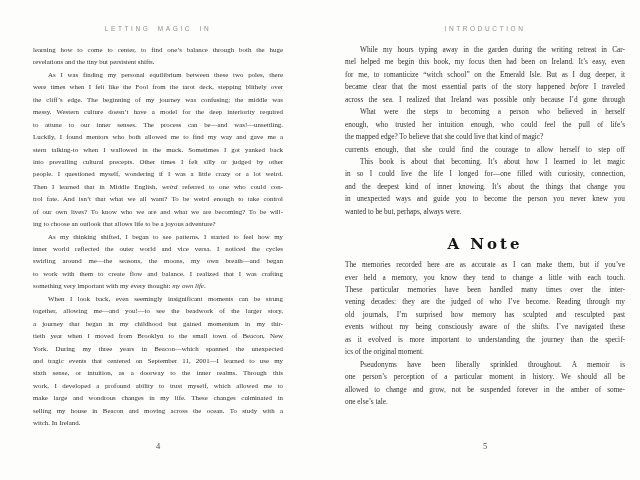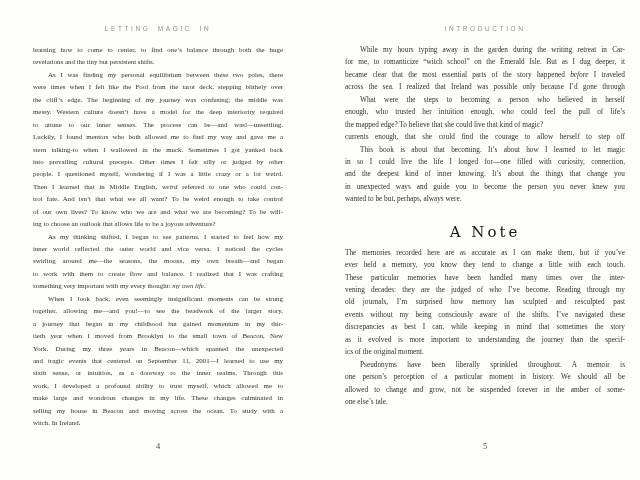--- a/index.html
+++ b/index.html
@@ -33,21 +33,21 @@
   .page-left  .line { font-size: 6.9px; }
   .page-right .line { font-size: 7.3px; }
   .line.end { text-align-last: left; }
   .line.indent { padding-left: 15px; }
   .line i { font-style: italic; }
 
   .note-heading {
     margin: 18px 0 6px 0;
     text-align: center;
     font-family: "DejaVu Serif", serif;
-    font-weight: normal;
+    font-weight: bold;
     font-size: 15px; line-height: 17px;
     letter-spacing: 3px;
     color: var(--heading, #161616);
   }
 
   .folio {
     position: absolute; top: 441px; left: 0; right: 0;
     text-align: center;
     font-size: 8.5px; color: var(--folio, #4a4a4a);
   }
@@ -102,20 +102,21 @@
       </div>
     <div class="folio">4</div>
   </section>
 
   <section class="page page-right">
     <div class="running-head">INTRODUCTION</div>
     <div class="flow">
       <div>
           <div class="para">
             <div class="line indent">While my hours typing away in the garden during the writing retreat in Car-</div>
+            <div class="line">mel helped me begin this book, my focus then had been on Ireland. It’s easy, even</div>
             <div class="line">for me, to romanticize “witch school” on the Emerald Isle. But as I dug deeper, it</div>
             <div class="line">became clear that the most essential parts of the story happened <i>before</i> I traveled</div>
             <div class="line">across the sea. I realized that Ireland was possible only because I’d gone through</div>
           </div>
           <div class="para">
             <div class="line indent">What were the steps to becoming a person who believed in herself</div>
             <div class="line">enough, who trusted her intuition enough, who could feel the pull of life’s</div>
             <div class="line end">the mapped edge? To believe that she could live that kind of magic?</div>
             <div class="line">currents enough, that she could find the courage to allow herself to step off</div>
           </div>
@@ -129,21 +130,20 @@
         </div>
       <div class="note-heading">A Note</div>
       <div>
           <div class="para">
             <div class="line">The memories recorded here are as accurate as I can make them, but if you’ve</div>
             <div class="line">ever held a memory, you know they tend to change a little with each touch.</div>
             <div class="line">These particular memories have been handled many times over the inter-</div>
             <div class="line">vening decades: they are the judged of who I’ve become. Reading through my</div>
             <div class="line">old journals, I’m surprised how memory has sculpted and resculpted past</div>
             <div class="line">events without my being consciously aware of the shifts. I’ve navigated these</div>
-            <div class="line">discrepancies as best I can, while keeping in mind that sometimes the story</div>
             <div class="line">as it evolved is more important to understanding the journey than the specif-</div>
             <div class="line end">ics of the original moment.</div>
           </div>
           <div class="para">
             <div class="line indent">Pseudonyms have been liberally sprinkled throughout. A memoir is</div>
             <div class="line">one person’s perception of a particular moment in history. We should all be</div>
             <div class="line">allowed to change and grow, not be suspended forever in the amber of some-</div>
             <div class="line end">one else’s tale.</div>
           </div>
         </div>

